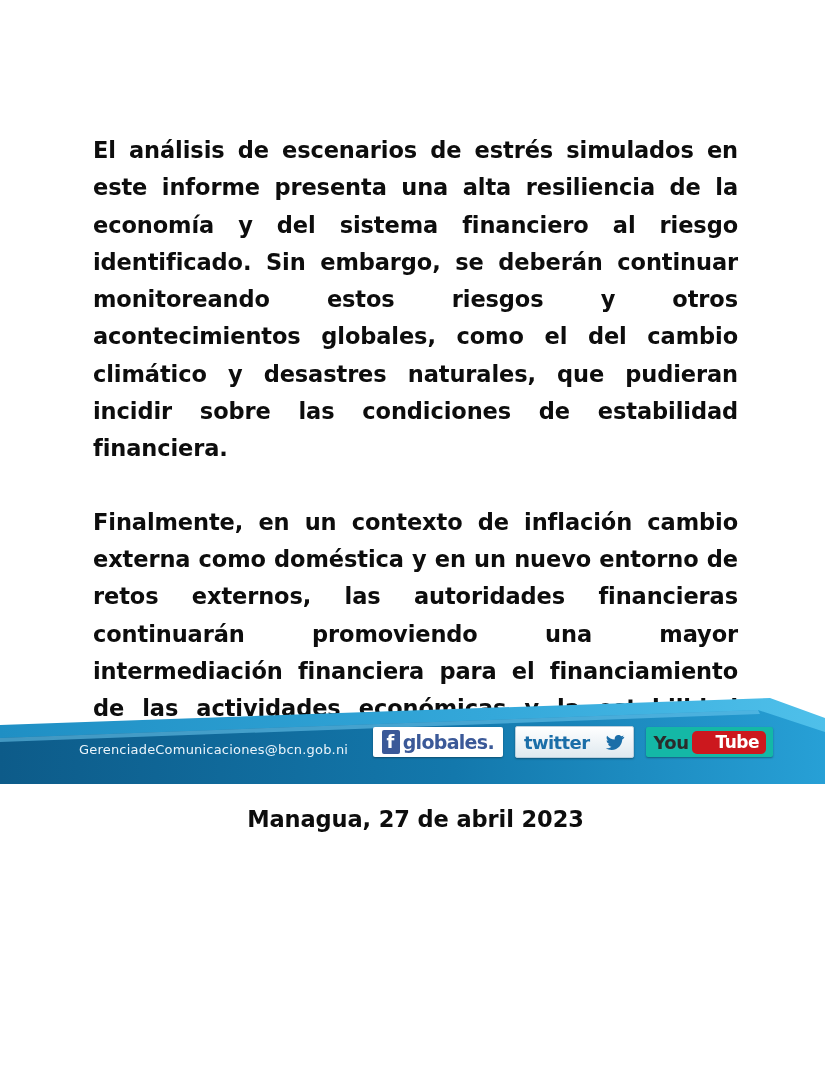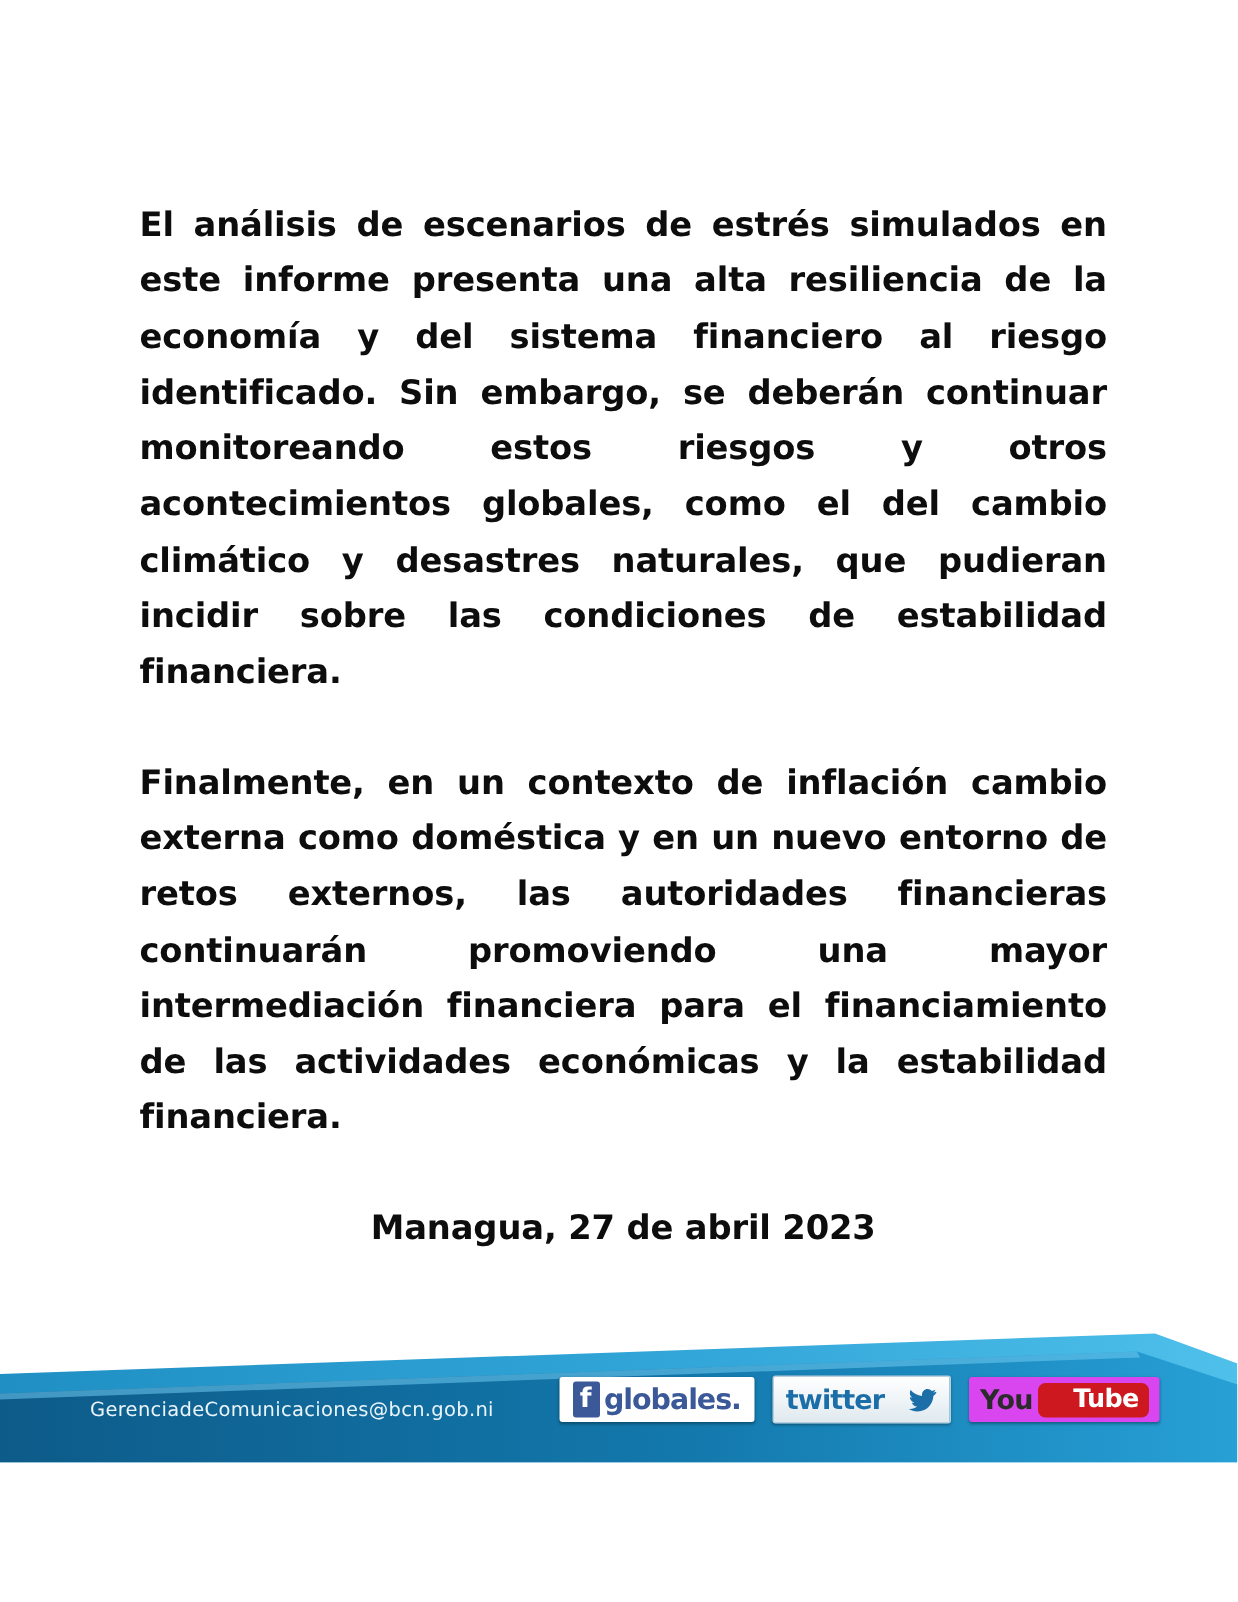--- a/index.html
+++ b/index.html
@@ -11,21 +11,21 @@
     height: 1068px;
     background: #ffffff;
     font-family: "DejaVu Sans", sans-serif;
     position: relative;
     overflow: hidden;
   }
 
   .page {
     position: relative;
     width: 825px;
-    height: 975px;
+    height: 784px;
     background: #ffffff;
   }
 
   .content {
     position: absolute;
     left: 93px;
     top: 132px;
     width: 645px;
   }
 
@@ -58,21 +58,21 @@
   .footer-shape {
     position: absolute;
     left: 0;
     bottom: 0;
     width: 825px;
     height: 92px;
   }
 
   .footer-text {
     position: absolute;
-    left: 60px;
+    left: 79px;
     bottom: 25px;
     color: #eaf4fb;
     font-family: "DejaVu Sans", sans-serif;
     font-size: 13px;
     line-height: 19px;
     letter-spacing: 0.2px;
   }
   .footer-text div {
     white-space: nowrap;
   }
@@ -127,21 +127,21 @@
     align-items: center;
     gap: 16px;
   }
   .bird {
     width: 20px;
     height: 17px;
     display: inline-block;
   }
 
   .badge-youtube {
-    background: #d946ef;
+    background: #14b8a6;
     padding: 0 7px;
     color: #2b2b2b;
     font-size: 18px;
     letter-spacing: -0.5px;
     display: flex;
     align-items: center;
     gap: 4px;
   }
   .badge-youtube .yt-box {
     background: #cc181e;

